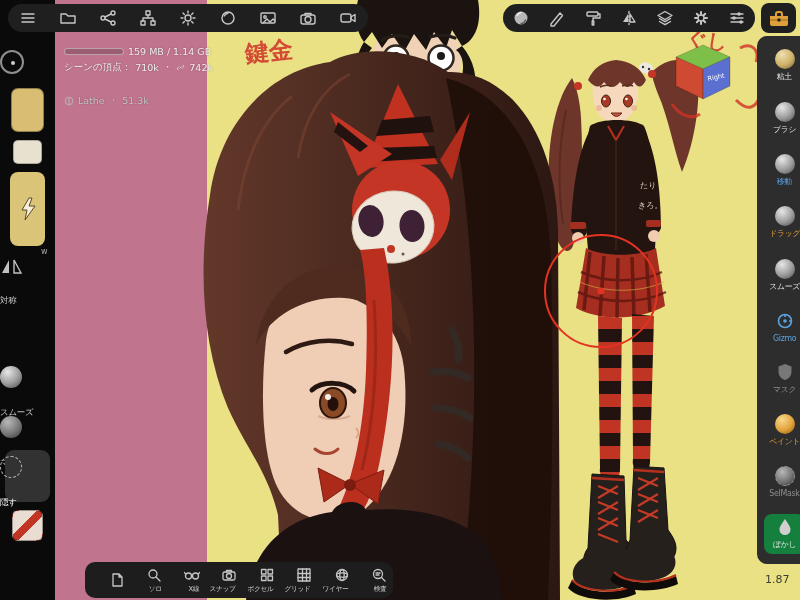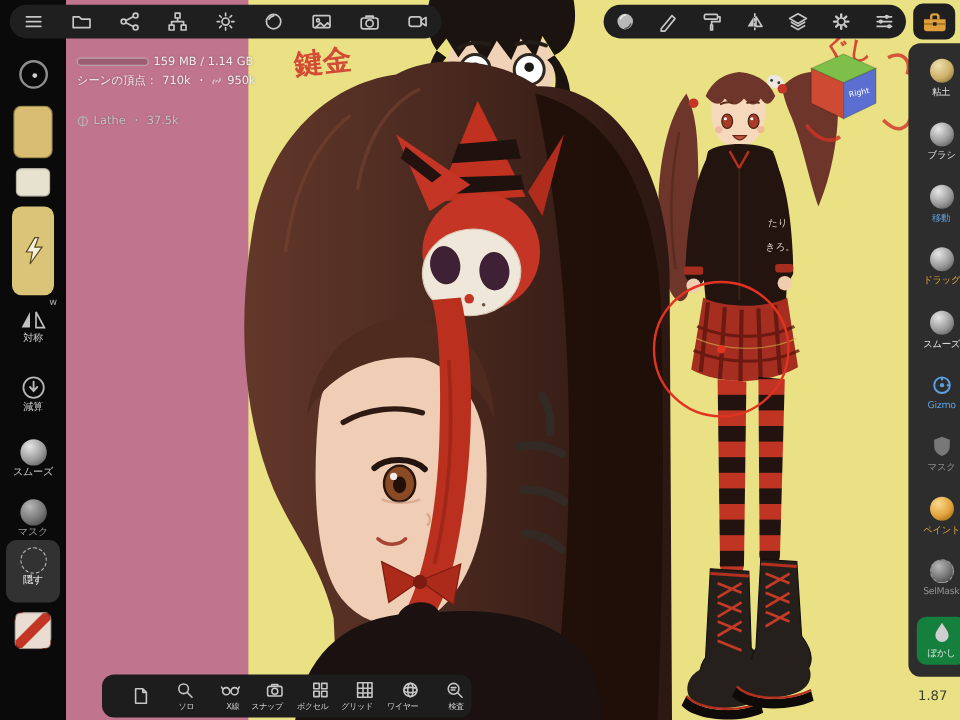--- a/index.html
+++ b/index.html
@@ -3,21 +3,21 @@
 <meta charset="utf-8">
 <style>
   *{margin:0;padding:0;box-sizing:border-box}
   html,body{width:800px;height:600px;overflow:hidden;background:#0a0a0a;
     font-family:"DejaVu Sans",sans-serif}
   .stage{position:relative;width:800px;height:600px;background:#e9e184}
   svg.art{position:absolute;left:0;top:0;width:800px;height:600px}
 
   
   .left-sidebar{position:absolute;left:0;top:0;width:55px;height:600px;background:#0a0a0a;z-index:5}
-  .ltool{position:absolute;left:0;width:55px;display:flex;flex-direction:column;align-items:center;gap:0}
+  .ltool{position:absolute;left:0;width:55px;display:flex;flex-direction:column;gap:19px}
   .ltool .lbl{font-size:8.5px;color:#c9c9c9;letter-spacing:-.3px;white-space:nowrap}
   .ring{width:24px;height:24px;border:2px solid #8f8f8f;border-radius:50%;position:relative}
   .ring::after{content:"";position:absolute;left:9px;top:9px;width:4px;height:4px;border-radius:50%;background:#cfcfcf}
   .swatch1{position:absolute;left:11px;top:88px;width:33px;height:44px;background:#d8bd72;border-radius:7px;border:1px solid #00000055}
   .swatch2{position:absolute;left:13px;top:140px;width:29px;height:24px;background:#e7e2d0;border-radius:5px;border:1px solid #00000040}
   .intensity{position:absolute;left:10px;top:172px;width:35px;height:74px;background:#d9c478;border-radius:8px;display:flex;align-items:center;justify-content:center}
   .hintw{position:absolute;left:41px;top:247px;font-size:8px;color:#a8a8a8}
   .hide-sel{position:absolute;left:5px;top:450px;width:45px;height:52px;background:#323232;border-radius:9px}
   .dashcircle{width:22px;height:22px;border:1.6px dashed #b5b5b5;border-radius:50%}
   .redswatch{position:absolute;left:12px;top:510px;width:31px;height:31px;border-radius:6px;border:1px solid #00000055;
@@ -239,27 +239,20 @@
       </svg>
     </div>
     <span class="hintw">w</span>
     <div class="ltool" style="top:256px">
       <svg width="24" height="20" viewBox="0 0 24 20">
         <polygon points="2,17 9,4 9,17" fill="#c0c0c0"></polygon>
         <polygon points="14,4 21,17 14,17" fill="none" stroke="#c0c0c0" stroke-width="1.4"></polygon>
       </svg>
       <span class="lbl">対称</span>
     </div>
-    <div class="ltool" style="top:312px">
-      <svg width="22" height="22" viewBox="0 0 22 22">
-        <circle cx="11" cy="11" r="8.5" stroke="#b5b5b5" fill="none" stroke-width="1.5"></circle>
-        <path d="M11,6 V13 M8,10.5 L11,13.8 L14,10.5" stroke="#b5b5b5" fill="none" stroke-width="1.6" stroke-linecap="round"></path>
-      </svg>
-      <span class="lbl">減算</span>
-    </div>
     <div class="ltool" style="top:366px">
       <span class="ball big"></span>
       <span class="lbl">スムーズ</span>
     </div>
     <div class="ltool" style="top:416px">
       <span class="ball big dim"></span>
       <span class="lbl" style="color:#9a9a9a">マスク</span>
     </div>
     <div class="hide-sel"></div>
     <div class="ltool" style="top:456px">
@@ -274,30 +267,30 @@
       <span class="prog"><span class="fill"></span></span>
       <span>159 MB / 1.14 GB</span>
     </div>
     <div class="row">
       <span>シーンの頂点：</span>
         <span>710k</span>
         <span>・</span>
       <svg width="9" height="9" viewBox="0 0 9 9">
           <path d="M3.5,5.5 L5.5,3.5 M2,7 A1.8,1.8 0 0 1 2,4.4 L3,3.4 M7,2 A1.8,1.8 0 0 1 7,4.6 L6,5.6" stroke="#cfcfcf" fill="none" stroke-width="1"></path>
         </svg>
-      <span>950k</span>
+      <span>742k</span>
     </div>
     <div class="row obj">
       <svg width="10" height="10" viewBox="0 0 10 10">
           <circle cx="5" cy="5" r="3.8" stroke="#b5b5b5" fill="none" stroke-width="1"></circle>
           <path d="M5,1 V9" stroke="#b5b5b5" stroke-width="1"></path>
         </svg>
       <span>Lathe</span>
         <span>・</span>
-        <span>37.5k</span>
+        <span>51.3k</span>
     </div>
   </div>
 
   <div class="pill tl-pill">
     <span class="icon-btn">
         <svg width="18" height="18" viewBox="0 0 18 18">
           <path d="M3,5 H15 M3,9 H15 M3,13 H15"></path>
         </svg>
       </span>
     <span class="icon-btn">

